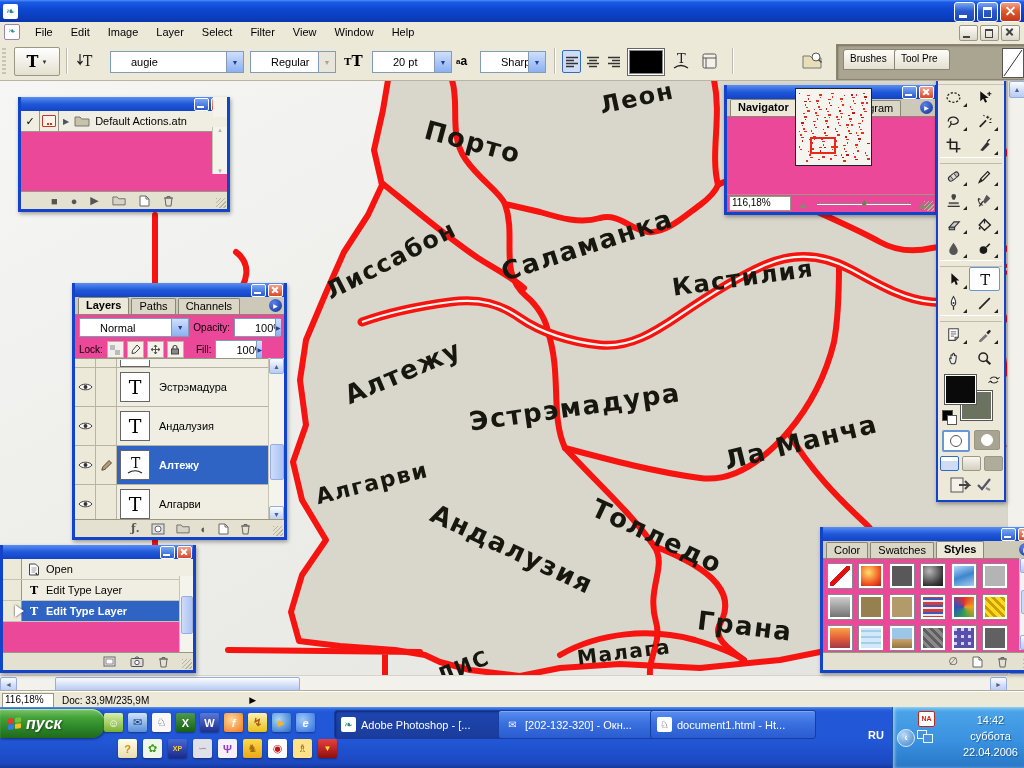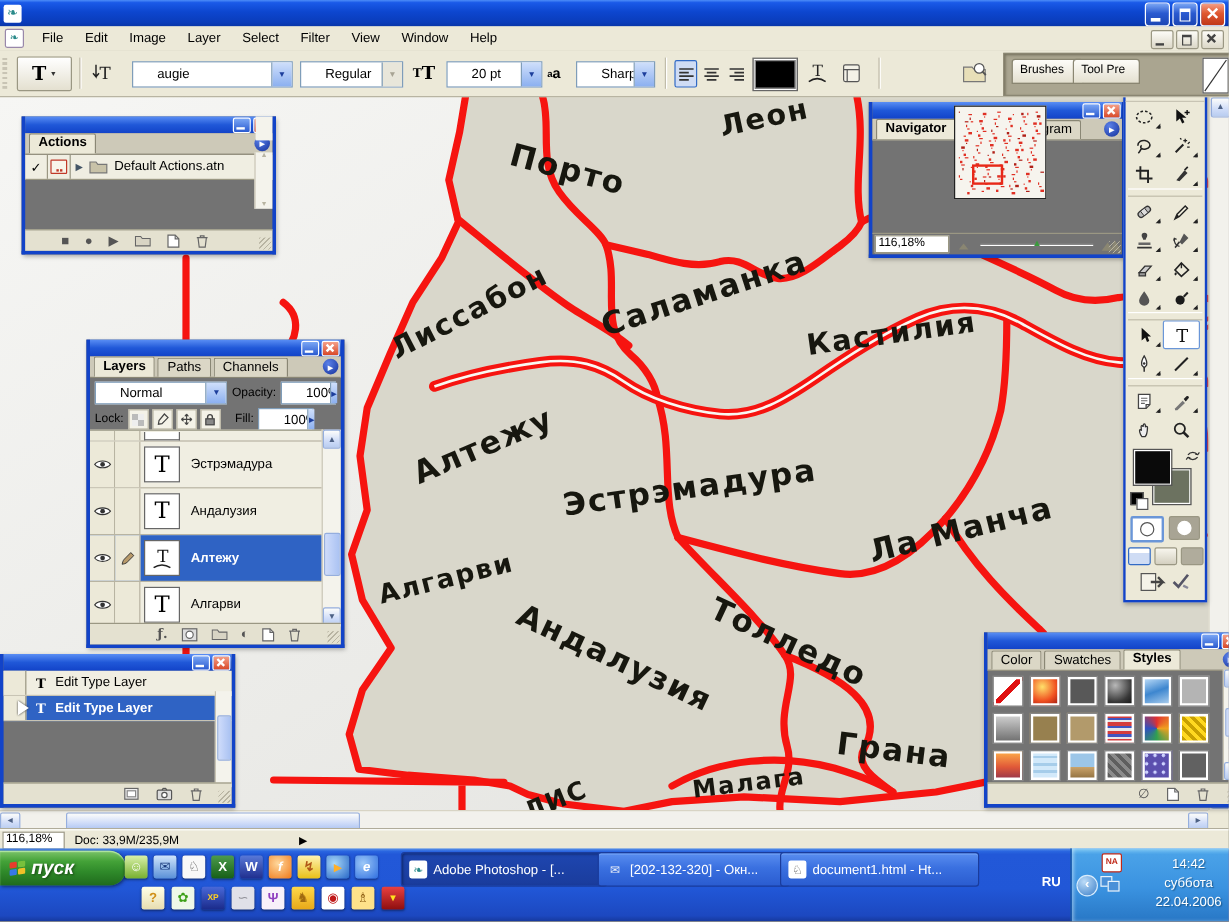--- a/index.html
+++ b/index.html
@@ -53,21 +53,21 @@
   #vscroll{left:1007px;top:80px;width:17px;height:595px;background:#f2f1ec;border-left:1px solid #d8d4c4;z-index:2}
   #vthumb{position:absolute;left:1px;top:490px;width:14px;height:52px;background:linear-gradient(90deg,#cfdcfb,#aac2f2);border:1px solid #95aede;border-radius:2px}
   #hscroll{left:0;top:675px;width:1007px;height:16px;background:#f2f1ec;border-top:1px solid #d8d4c4;z-index:2}
   #hthumb{position:absolute;left:55px;top:1px;width:243px;height:13px;background:linear-gradient(#fdfdfb,#cfdcf8 60%,#b0c6f2);border:1px solid #95aede;border-radius:2px}
   #scorner{left:1007px;top:675px;width:17px;height:16px;background:#ece9d8;z-index:2}
   #statusbar{left:0;top:691px;width:1024px;height:16px;background:#ece9d8;border-top:1px solid #fff;box-shadow:0 -1px 0 #b0ac9a;display:flex;align-items:center;z-index:2}
   #zoomfield{width:46px;height:13px;background:#fff;border:1px solid #9a9783;margin-left:2px;padding:0 2px;font-size:10px}
   #docsizes{margin-left:8px;font-size:10px}
   #statarrow{margin-left:100px;font-size:9px}
   
-  .pal{position:absolute;border:3px solid #1243c8;border-top:none;background:#737373;box-shadow:1px 2px 4px rgba(0,0,0,.35);z-index:5}
+  .pal{position:absolute;border:3px solid #1243c8;border-top:none;background:#ec4899;box-shadow:1px 2px 4px rgba(0,0,0,.35);z-index:5}
   .ptitle{height:14px;background:linear-gradient(180deg,#5a8ef4,#2058d8 50%,#1243c8);display:flex;justify-content:flex-end;align-items:center;gap:2px;padding-right:1px}
   .pbtn{width:13px;height:11px;border:1px solid #fff;border-radius:2px;position:relative;background:linear-gradient(#7aa6f4,#2a5ad0)}
   .pbtn.close{background:linear-gradient(#f4a088,#d84828)}
   .pbtn .mini{position:absolute;left:2px;bottom:2px;width:7px;height:2px;background:#fff}
   .pbtn .x1,.pbtn .x2{position:absolute;left:2px;top:4px;width:8px;height:2px;background:#fff}
   .pbtn .x1{transform:rotate(45deg)} .pbtn .x2{transform:rotate(-45deg)}
   .tabstrip{height:17px;background:#cdc9b8;border-bottom:1px solid #8a8775;display:flex;align-items:flex-end;padding-left:3px;position:relative}
   .ptab{height:15px;line-height:15px;padding:0 7px;border:1px solid #8a8775;border-bottom:none;border-radius:2px 2px 0 0;background:#dbd7c6;margin-right:2px;font-size:11px}
   .ptab.on{background:#ece9d8;font-weight:bold;height:16px}
   .parrow{position:absolute;right:2px;top:2px;width:13px;height:13px;border-radius:50%;background:radial-gradient(circle at 35% 30%,#5a80e8,#14309a);color:#fff;font-size:6px;display:flex;align-items:center;justify-content:center}
@@ -349,24 +349,20 @@
 
   <div class="pal" id="actions" style="left:18px;top:97px;width:206px;height:112px">
     <div class="ptitle">
       <div class="pbtn">
           <i class="mini"></i>
         </div>
       <div class="pbtn close">
           <i class="x1"></i>
           <i class="x2"></i>
         </div>
-    </div>
-    <div class="tabstrip">
-      <div class="ptab on">Actions</div>
-      <div class="parrow">▶</div>
     </div>
     <div class="arow">
       <div class="acell">✓</div>
       <div class="acell">
           <span class="modicon">
             <i></i>
             <i></i>
           </span>
         </div>
       <div style="display:flex;align-items:center;gap:5px;padding-left:4px;flex:1">
@@ -948,20 +944,31 @@
       <div class="pbtn">
           <i class="mini"></i>
         </div>
       <div class="pbtn close">
           <i class="x1"></i>
           <i class="x2"></i>
         </div>
     </div>
     <div class="hrow">
       <div class="snapc"></div>
+      <div class="hic">
+          <svg class="ic" width="12" height="13" viewBox="0 0 12 13">
+            <path d="M1.5,1 h6 l3,3 v8 h-9 z" fill="#fff" stroke="#444"></path>
+            <path d="M3.5,5 h5 M3.5,7 h5 M3.5,9 h4" stroke="#888" stroke-width=".8"></path>
+            <path d="M7,11 l3,1.5 l-1.5,-3" fill="#333"></path>
+          </svg>
+        </div>
+      <span>Open</span>
+    </div>
+    <div class="hrow">
+      <div class="snapc"></div>
       <div class="hic">T</div>
       <span>Edit Type Layer</span>
     </div>
     <div class="hrow sel">
       <div class="snapc" style="background:#ece9d8"></div>
       <div class="hmark"></div>
       <div class="hic" style="color:#fff">T</div>
       <span>Edit Type Layer</span>
     </div>
     <div class="scolv" style="top:31px;height:80px;width:13px">

